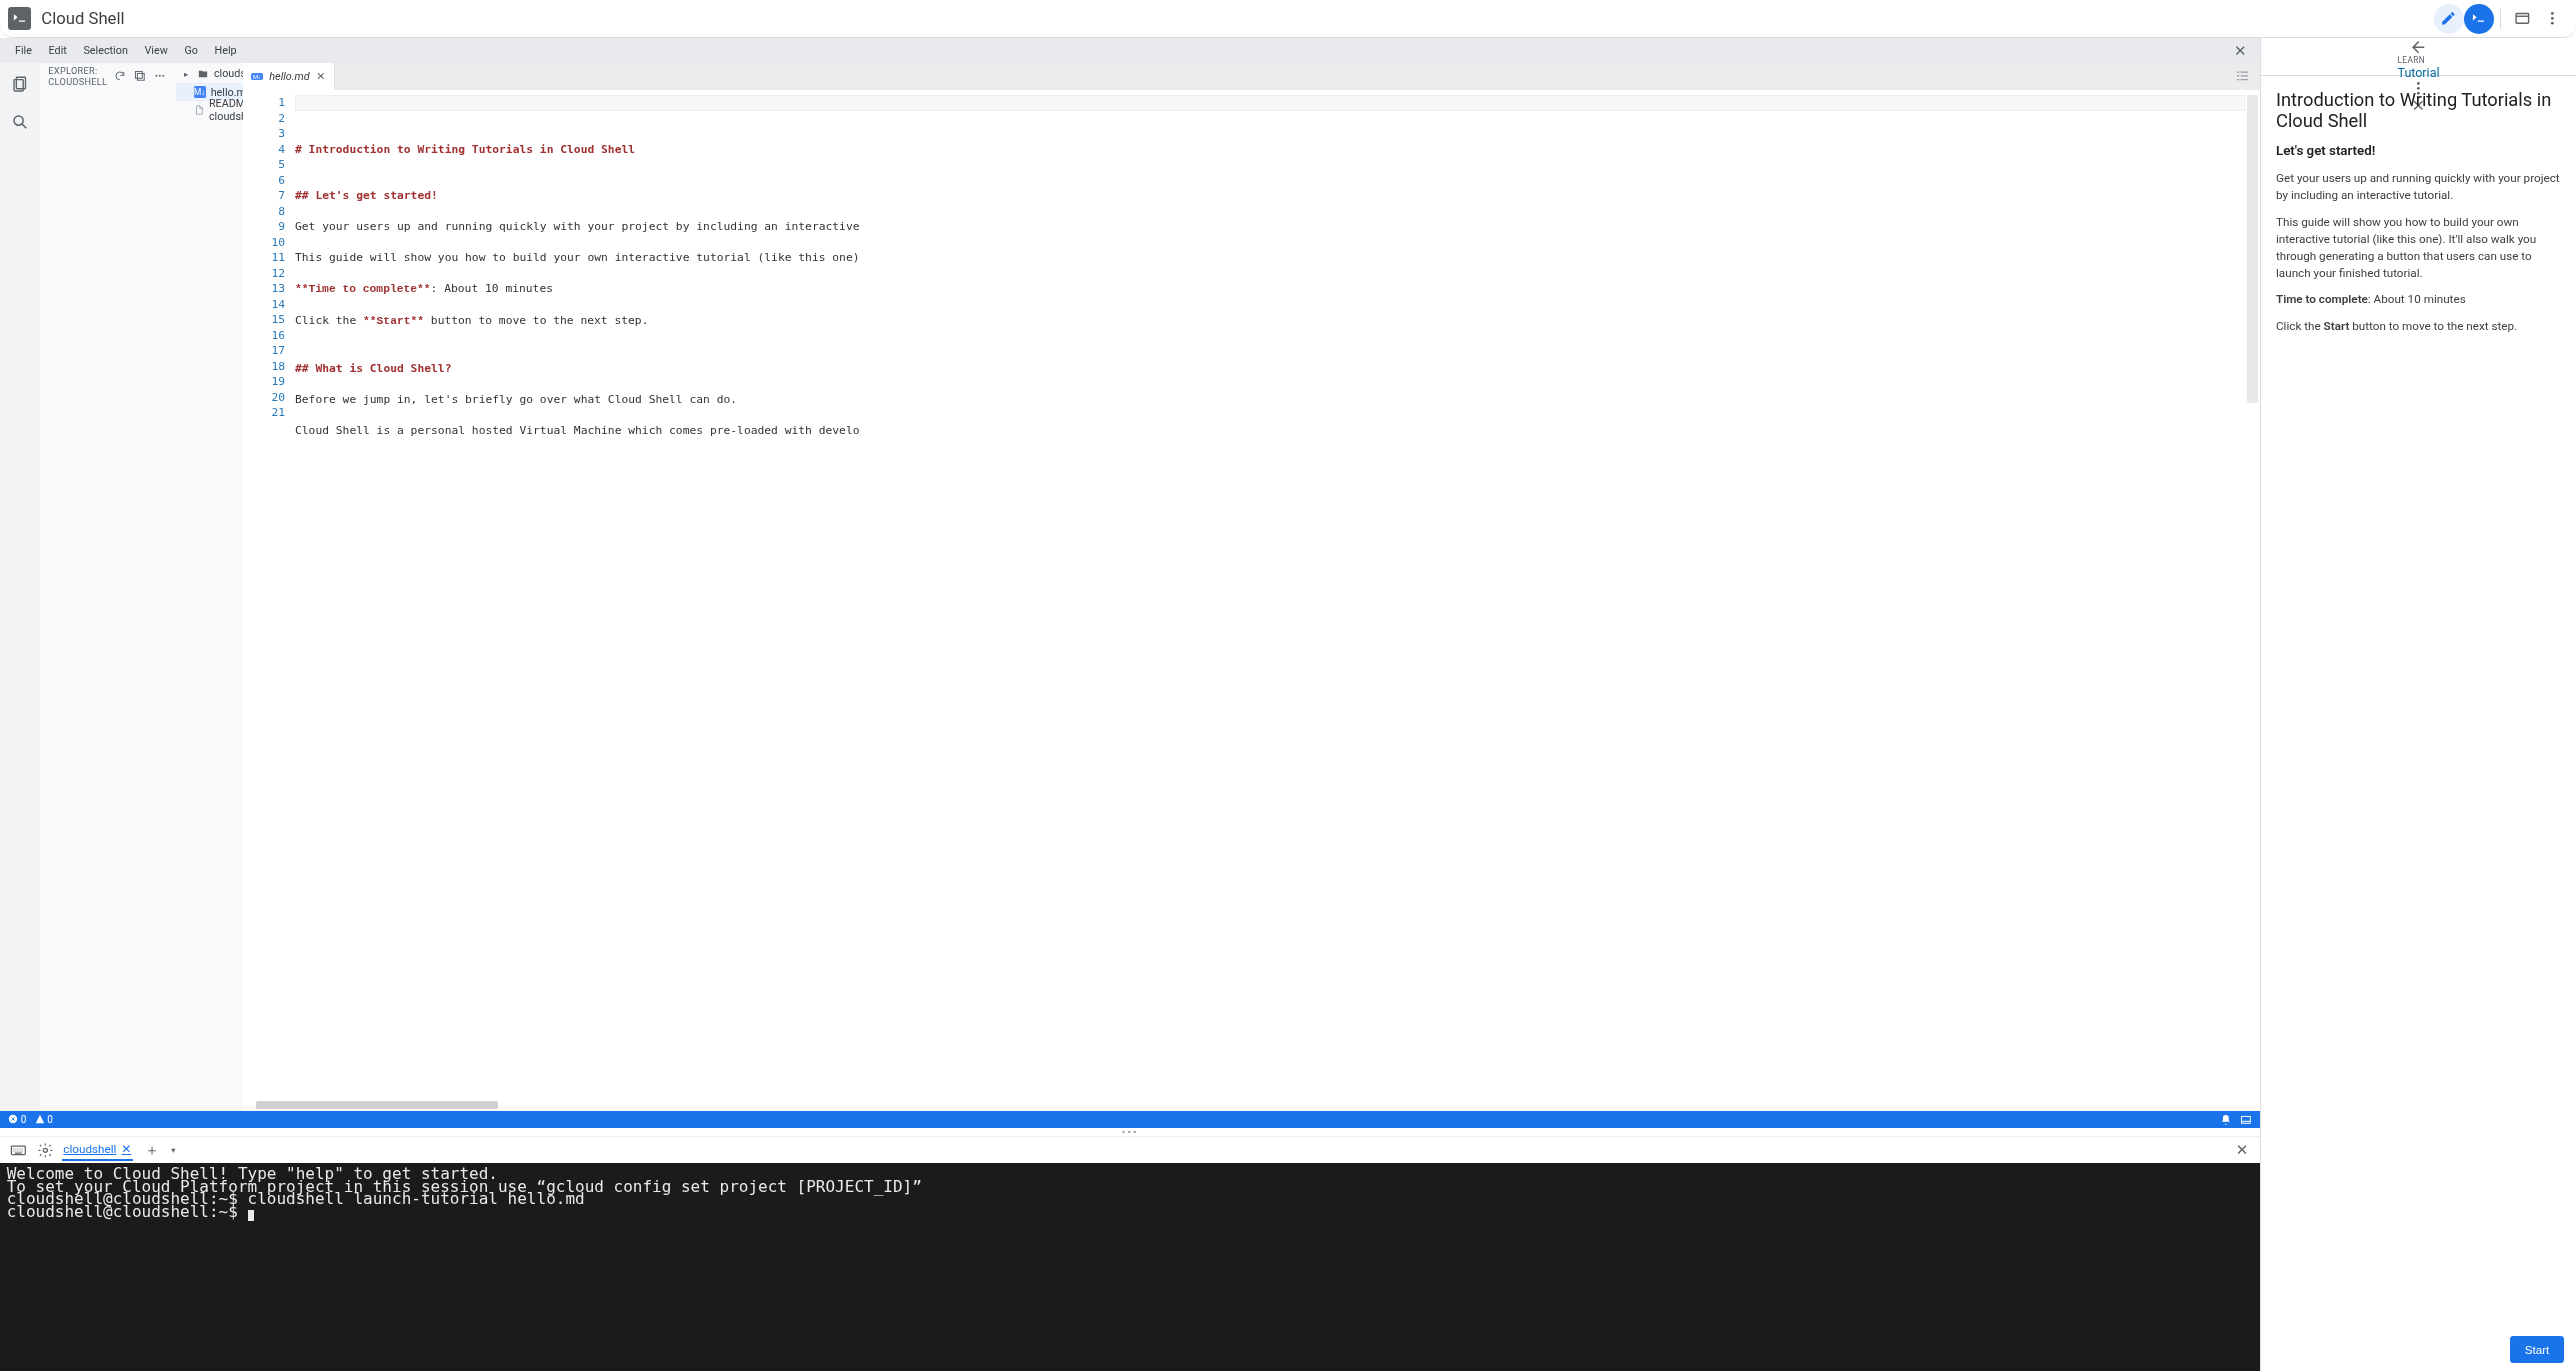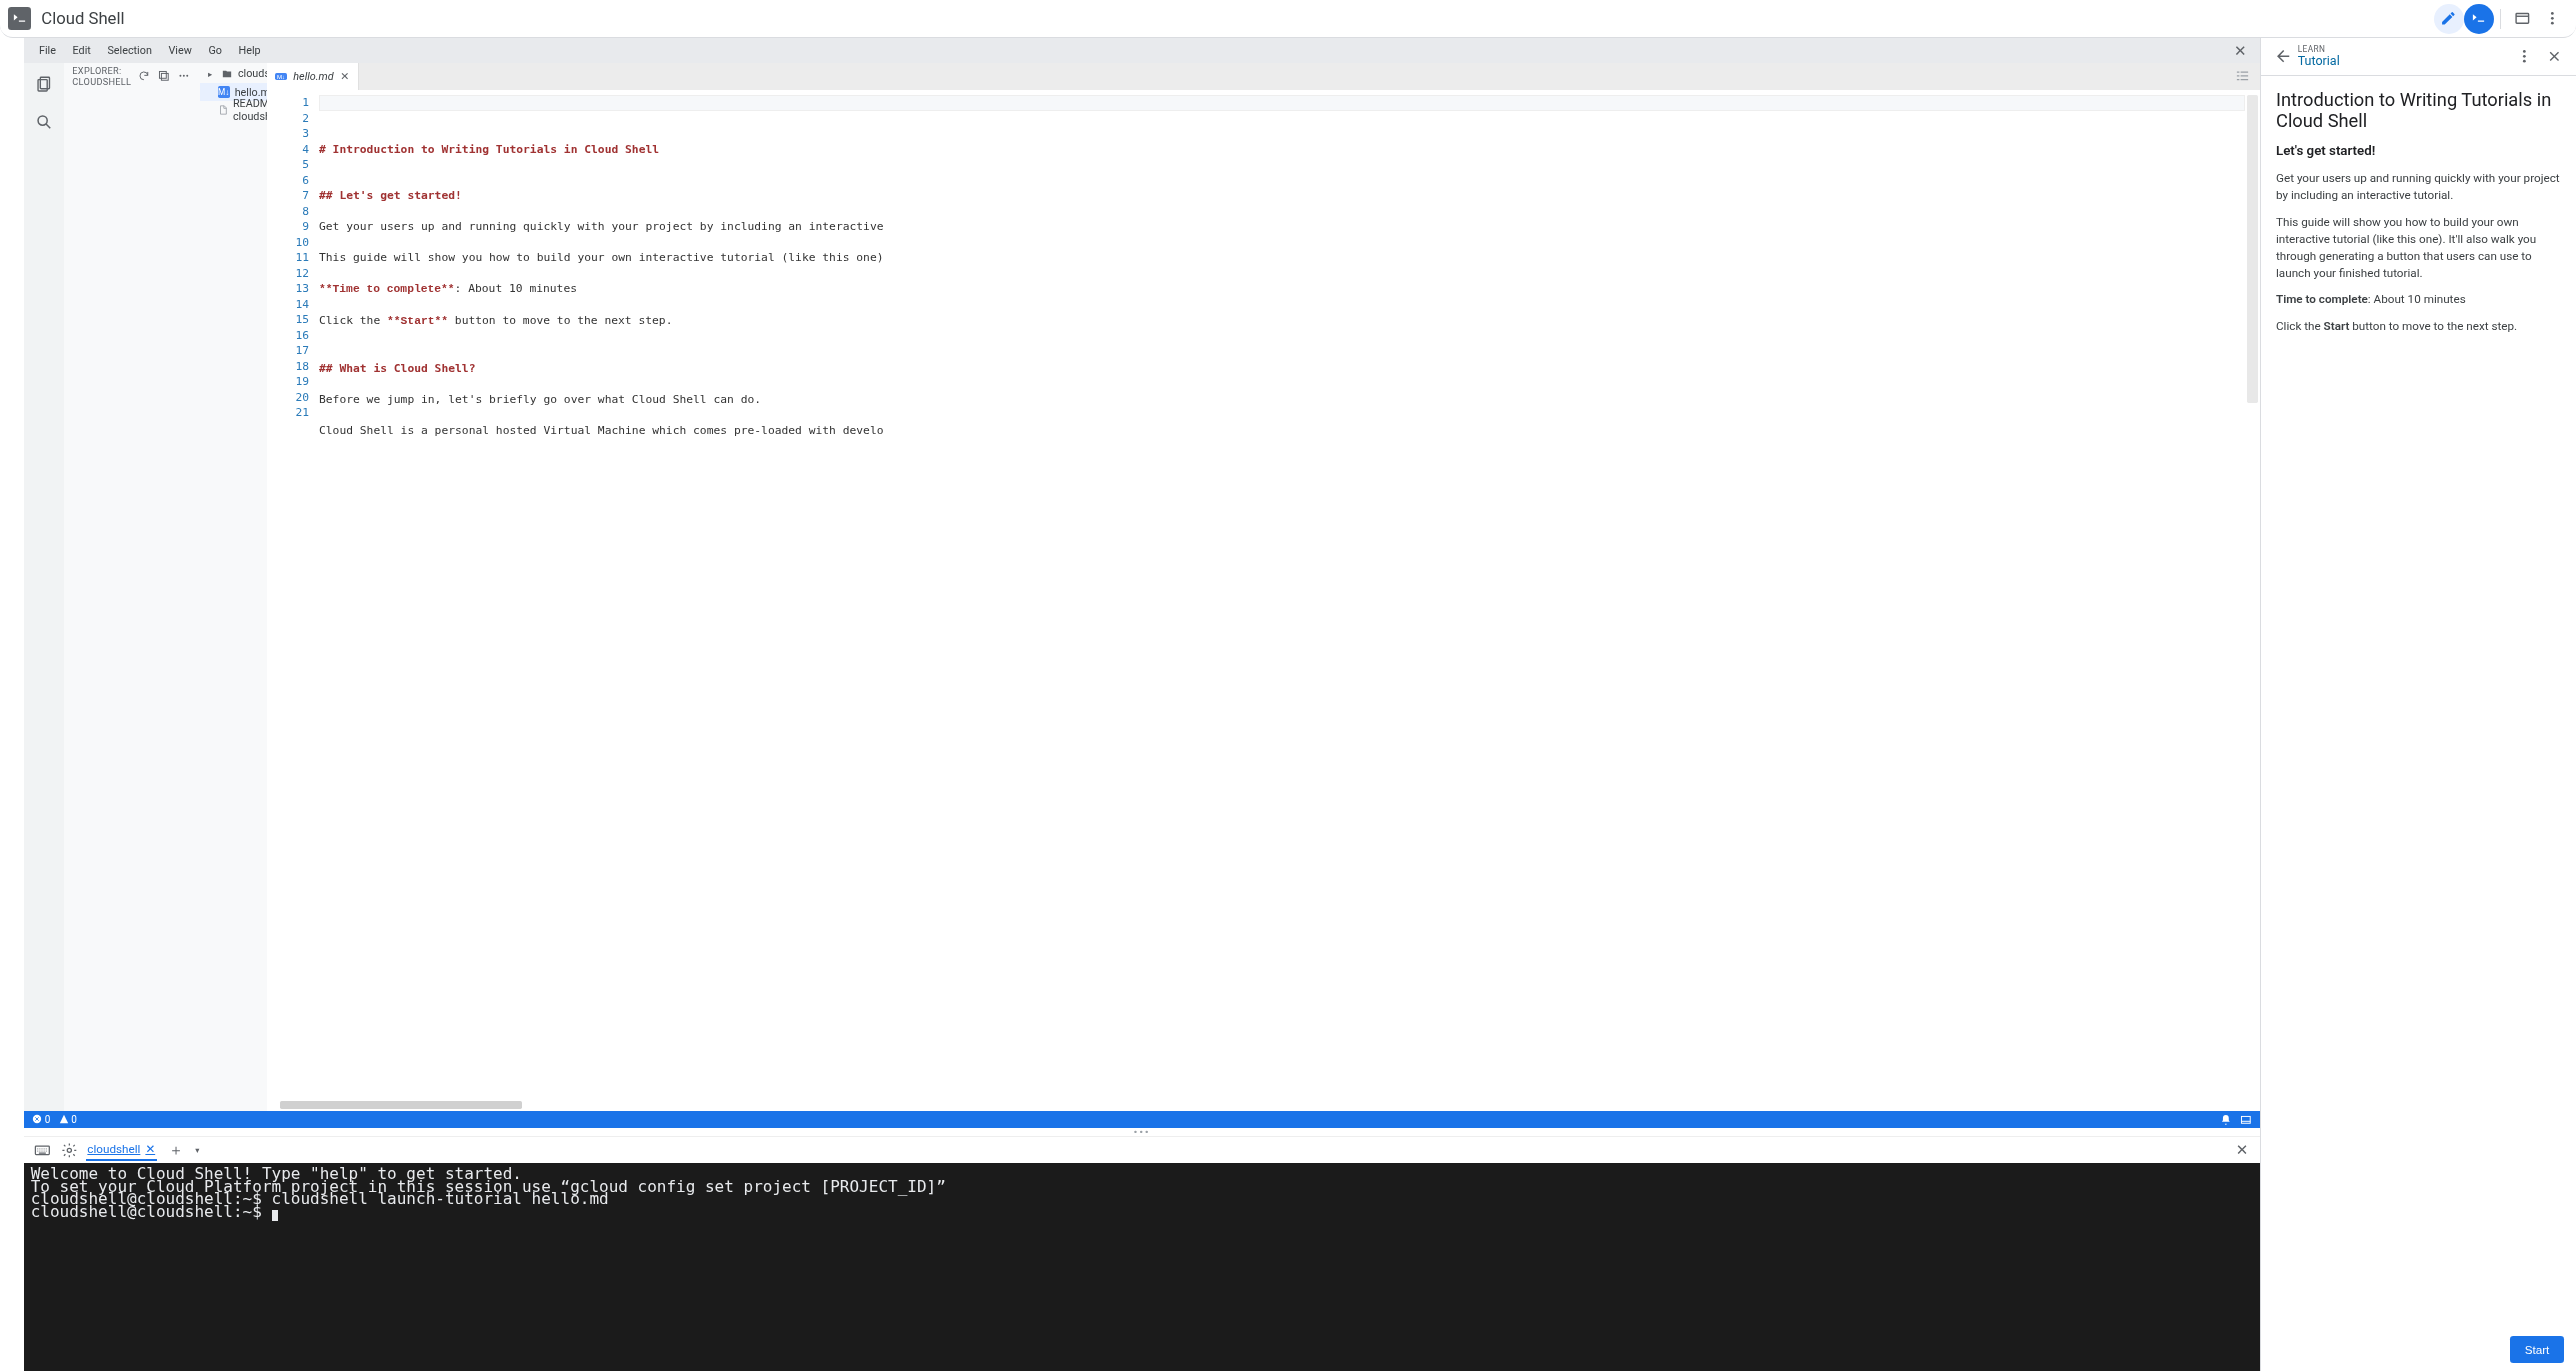--- a/index.html
+++ b/index.html
@@ -11,21 +11,21 @@
   .header .brand { display: flex; align-items: center; gap: 10px; font-size: 16.7px; color: #3c4043; }
   .brand-logo { width: 23px; height: 23px; background:#5f6368; border-radius:3.3px; position:relative; display:inline-flex; align-items:center; justify-content:center; }
   .brand-logo svg { width:15px; height:15px; }
   .header .spacer { flex: 1; }
   .header .icon-btn { width: 30px; height: 30px; border-radius: 50%; display:flex; align-items:center; justify-content:center; color:#5f6368; cursor:pointer; }
   .header .icon-btn.active-blue { background:#e8f0fe; color:#1a73e8; }
   .header .icon-btn.filled-blue { background:#1a73e8; color:#fff; }
   .header .divider { width:0.8px; height:20px; background:#dadce0; margin:0 6.7px; }
 
   
-  .main { flex:1; display:flex; min-height:0;margin-left:24px; }
+  .main { flex:1; display:flex; min-height:0; }
   .left-col { flex:1; display:flex; flex-direction:column; min-width:0; border-right:0.8px solid #dadce0; }
   .right-col { width:315px; display:flex; flex-direction:column; }
 
   
   .menu-bar { height:25px; background:#e8eaed; display:flex; align-items:center; padding:0 6.7px; font-size:10.8px; color:#3c4043; }
   .menu-bar .menu-item { padding:3.3px 8.3px; cursor:pointer; }
   .menu-bar .close-x { margin-left:auto; padding:3.3px 6.7px; cursor:pointer; font-size:15px; color:#5f6368; }
 
   
   .ide-body { flex:1; display:flex; min-height:0; background:#fff; }
@@ -78,21 +78,21 @@
   .term-tabs .term-tab .tx { cursor:pointer; color:#1a73e8; }
   .term-tabs .plus { color:#5f6368; cursor:pointer; padding:0 5px; font-size:15px; }
   .term-tabs .caret { color:#5f6368; cursor:pointer; font-size:8.3px; }
   .term-tabs .right { margin-left:auto; color:#5f6368; cursor:pointer; font-size:15px; padding:0 3.3px; }
 
   
   .terminal { flex:0 0 208px; background:#1b1b1b; color:#e8eaed; font-family: Menlo, Consolas, monospace; font-size:16px; line-height:12.5px; padding:5px 6.7px; white-space:pre; overflow:hidden; }
   .terminal .cursor { display:inline-block; width:6.7px; height:10.8px; background:#e8eaed; vertical-align:text-bottom; }
 
   
-  .tut-header { height:38px; display:flex; align-items:center; padding:0 6.7px; border-bottom:0.8px solid #dadce0; }
+  .tut-header { height:38px; display:flex; align-items:center; padding:0 6.7px; border-bottom:0.8px solid #dadce0;flex-direction:column; }
   .tut-header .back { width:30px; height:30px; display:flex; align-items:center; justify-content:center; color:#5f6368; cursor:pointer; }
   .tut-header .titles { display:flex; flex-direction:column; line-height:1.15; }
   .tut-header .eyebrow { font-size:8.3px; letter-spacing:0.4px; color:#5f6368; }
   .tut-header .ttl { font-size:12.5px; color:#0369a1; }
   .tut-header .hspacer { flex:1; }
   .tut-header .hicon { width:30px; height:30px; display:flex; align-items:center; justify-content:center; color:#5f6368; cursor:pointer; }
 
   .tut-body { flex:1; padding:13.3px 15px; font-size:11.7px; color:#3c4043; overflow:auto; }
   .tut-body h1 { font-size:18.3px; font-weight:400; margin-bottom:11.7px; color:#202124; }
   .tut-body h2 { font-size:13.3px; font-weight:600; margin-bottom:11.7px; color:#202124; }

